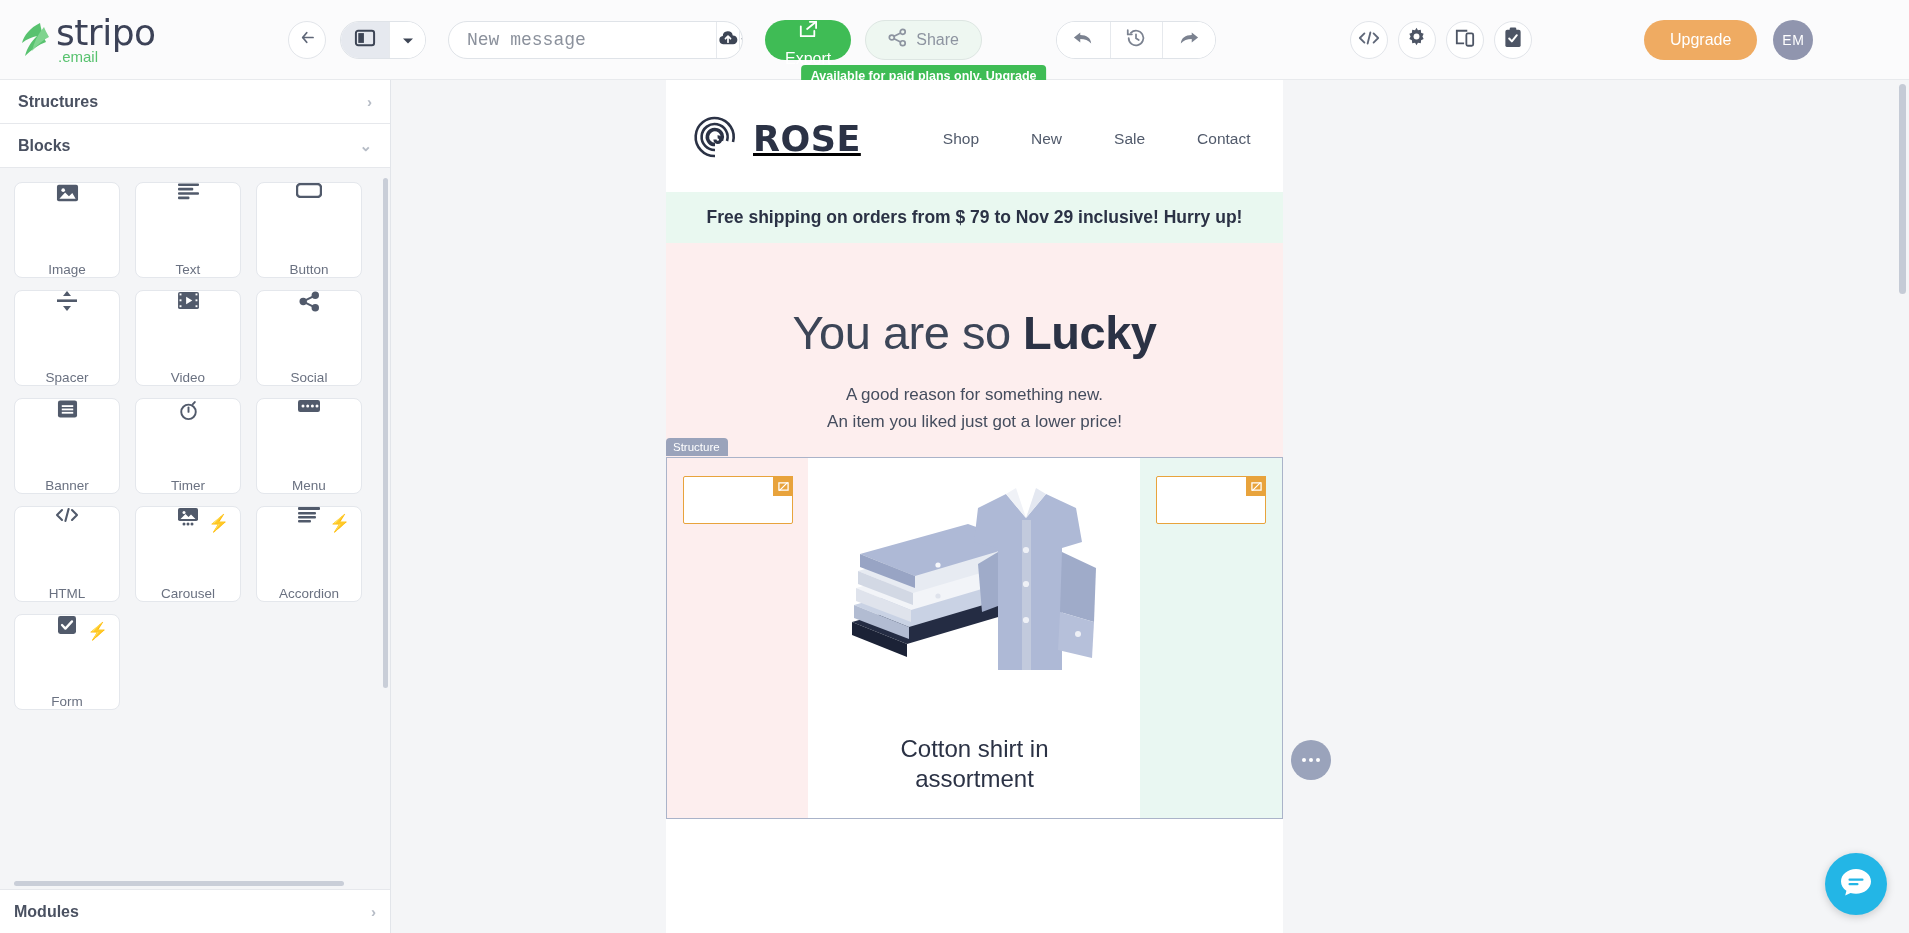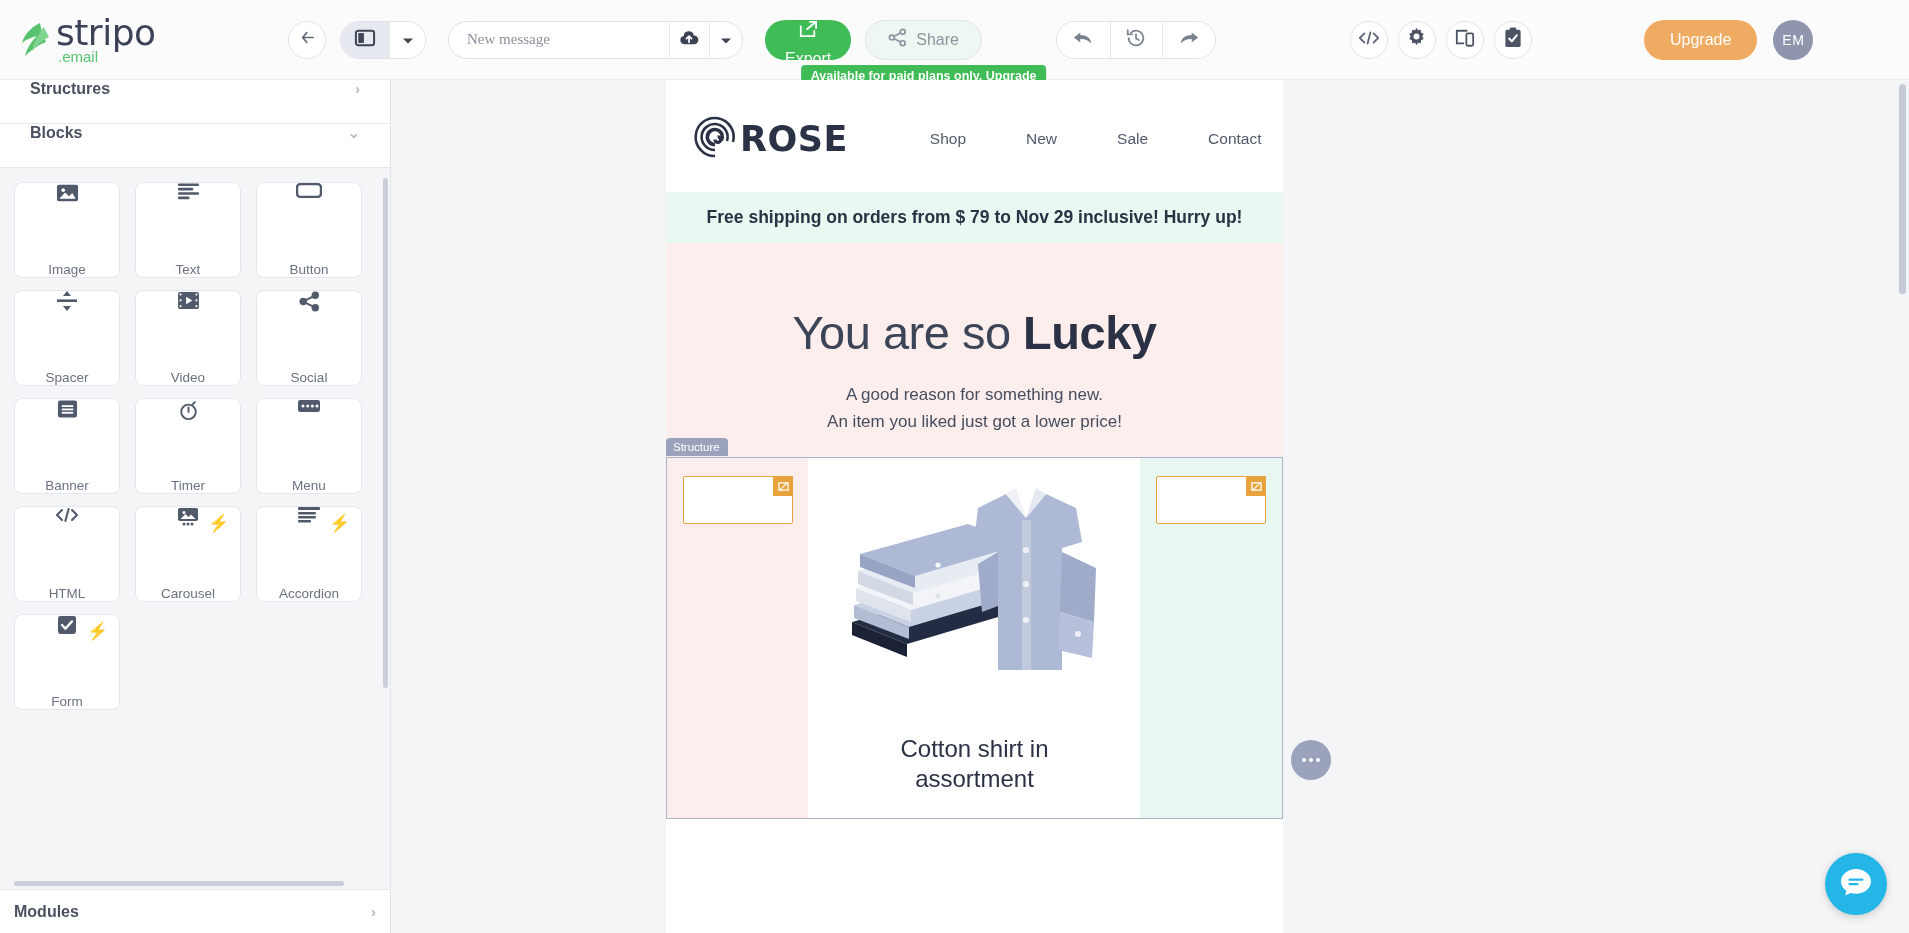--- a/index.html
+++ b/index.html
@@ -46,21 +46,21 @@
   }
   .seg > div + div { border-left: 1px solid #e6e9ed; }
   .seg-active { background: #e6e9ef !important; }
 
   .name-field {
     display: flex; align-items: stretch; height: 38px; width: 295px;
     border: 1px solid #dfe3e8; border-radius: 19px; overflow: hidden; background: #fff;
   }
   .name-input {
     flex: 1; border: none; outline: none; padding: 0 18px;
-    font-size: 15px; color: #8b919c; font-family: Liberation Serif, serif;
+    font-size: 18px; color: #8b919c; font-family: Liberation Mono, monospace;
     background: transparent;
   }
   .name-input::placeholder { color: #8b919c; }
   .nf-btn {
     width: 46px; display: flex; align-items: center; justify-content: center;
     border-left: 1px solid #e6e9ed; cursor: pointer;
   }
   .nf-btn-sm { width: 38px; }
 
   .btn-export {
@@ -101,22 +101,22 @@
     display: flex; flex-direction: column;
   }
   .tabs { display: flex; height: 48px; border-bottom: 1px solid #e2e5ea; }
   .tab {
     flex: 1; display: flex; align-items: center; justify-content: center;
     font-size: 16px; color: #6a7181; cursor: pointer; background: #fff;
   }
   .tab.active { background: #f4f5f7; color: #5a6171; }
 
   .accordion-row {
-    height: 44px; display: flex; justify-content: space-between;
-    padding: 0 30px; border-bottom: 1px solid #e6e8ec; cursor: pointer;
+    height: 44px; display: flex; align-items: center; justify-content: space-between;
+    padding: 0 18px; border-bottom: 1px solid #e6e8ec; cursor: pointer;
     font-size: 16px; font-weight: bold; color: #4a5161;
   }
   .chev { color: #b6bcc6; font-size: 15px; }
 
   .blocks-scroll {
     flex: 1; overflow: hidden; background: #f4f5f7; position: relative;
     padding: 14px 0 0 0;
   }
   .blocks-grid {
     display: grid; grid-template-columns: repeat(3, 106px);
@@ -154,26 +154,26 @@
     position: absolute; left: 391px; top: 80px; right: 0; bottom: 0;
     background: #f4f5f7; overflow: hidden;
   }
   .email-wrap {
     position: absolute; left: 275px; top: 0; width: 617px; background: #fff;
     min-height: 853px;
   }
   .email-header {
     display: flex; align-items: center; padding: 32px 16px 26px 16px;
   }
-  .brand { display: flex; align-items: center; margin-left: 8px; }
+  .brand { display: flex; align-items: center; gap: 13px; margin-left: 8px; text-decoration: underline; }
   .brand-name {
     font-size: 35px; font-weight: bold; color: #2b3245; letter-spacing: 0.5px;
     font-family: "DejaVu Sans", sans-serif;
   }
-  .email-nav { display: flex; gap: 12px; margin-left: 58px; }
+  .email-nav { display: flex; gap: 4px; margin-left: 58px; }
   .email-nav a {
     font-size: 15.5px; color: #515a6b; text-decoration: none;
     padding: 0 24px; cursor: pointer;
   }
   .ship-banner {
     background: #e9f8f0; text-align: center; padding: 15px 10px;
     font-size: 17.5px; font-weight: bold; color: #2b3245;
   }
   .hero {
     background: #fdeeee; padding: 64px 20px 22px 20px; text-align: center;

